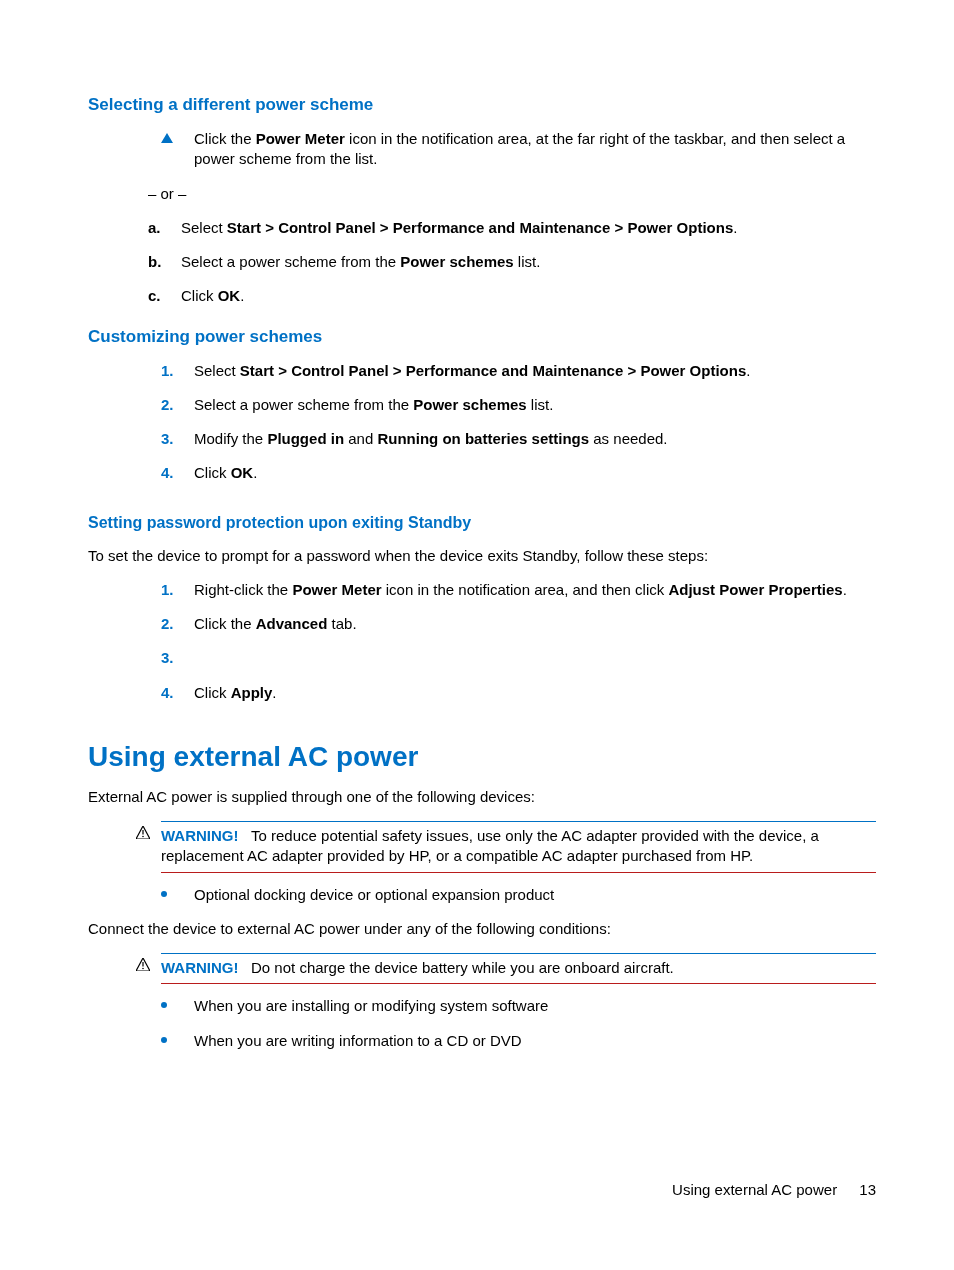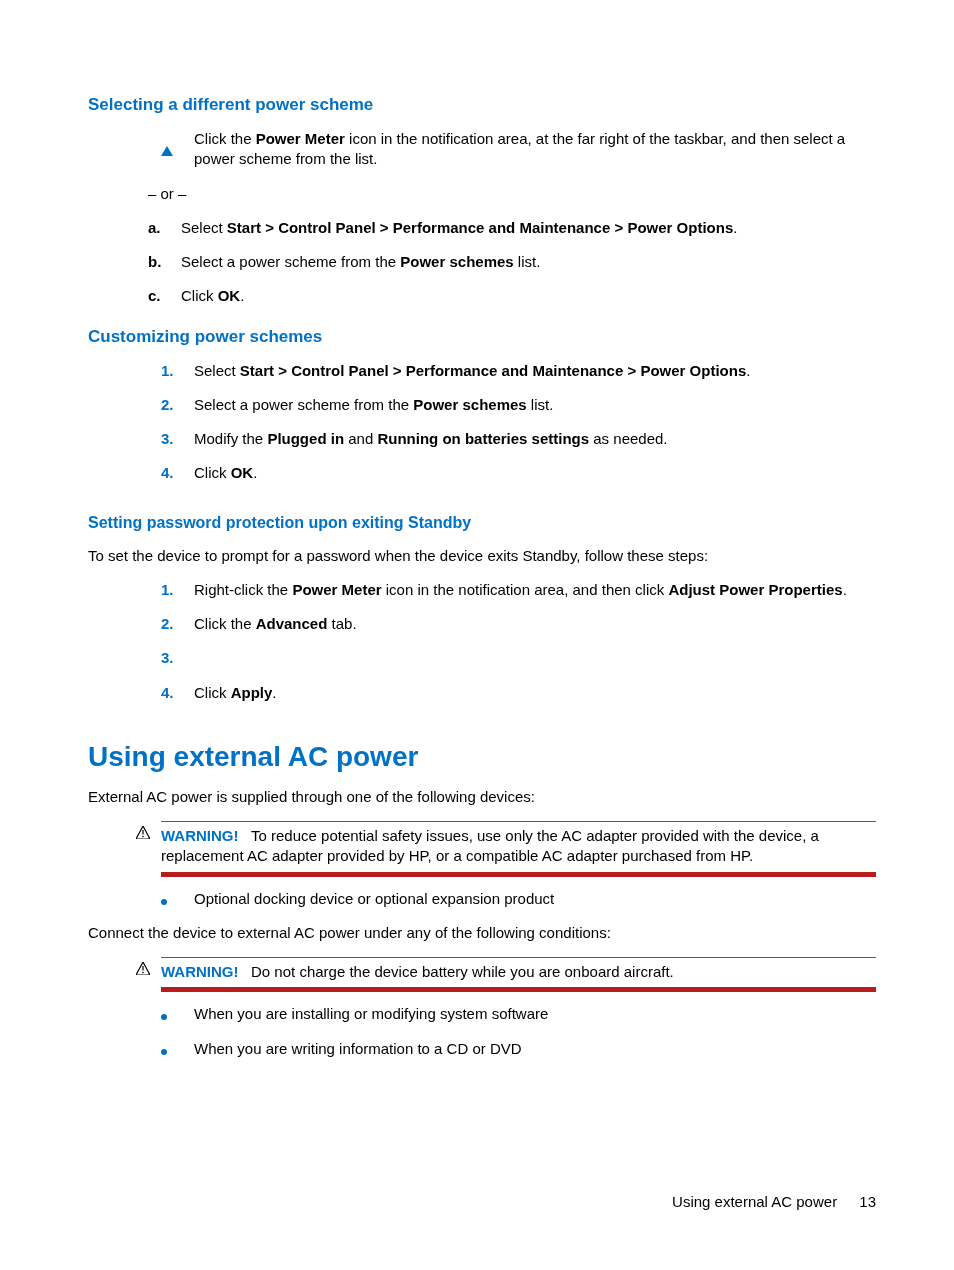--- a/index.html
+++ b/index.html
@@ -32,21 +32,21 @@
   .h1 {
     color: #0071c5;
     font-weight: bold;
     font-size: 28px;
     margin: 38px 0 14px 0;
   }
   .indent1 { margin-left: 73px; }
   .indent2 { margin-left: 60px; }
   .row {
     display: flex;
-    align-items: center;
+    align-items: flex-start;
     margin-bottom: 14px;
     line-height: 1.35;
   }
   .marker {
     width: 33px;
     flex: 0 0 33px;
     font-weight: bold;
     color: #0071c5;
   }
   .marker-sub {
@@ -74,34 +74,34 @@
     line-height: 1.35;
     margin-bottom: 12px;
   }
   .warn-icon {
     width: 25px; flex: 0 0 25px;
     padding-top: 3px;
   }
   .warn-box {
     flex: 1;
     border-top: 1px solid #0071c5;
-    border-bottom: 5px solid #b91c1c;
+    border-bottom: 1px solid #b91c1c;
     padding: 4px 0 5px 0;
   }
   .warn-label {
     color: #0071c5;
     font-weight: bold;
   }
   .para {
     margin-bottom: 14px;
     line-height: 1.35;
   }
   .footer {
     position: absolute;
-    bottom: 60px;
+    bottom: 72px;
     right: 78px;
     font-size: 15px;
   }
   .footer .pnum { margin-left: 18px; }
   b { font-weight: bold; }
 </style>
 </head>
 <body>
 
 <div class="page">

